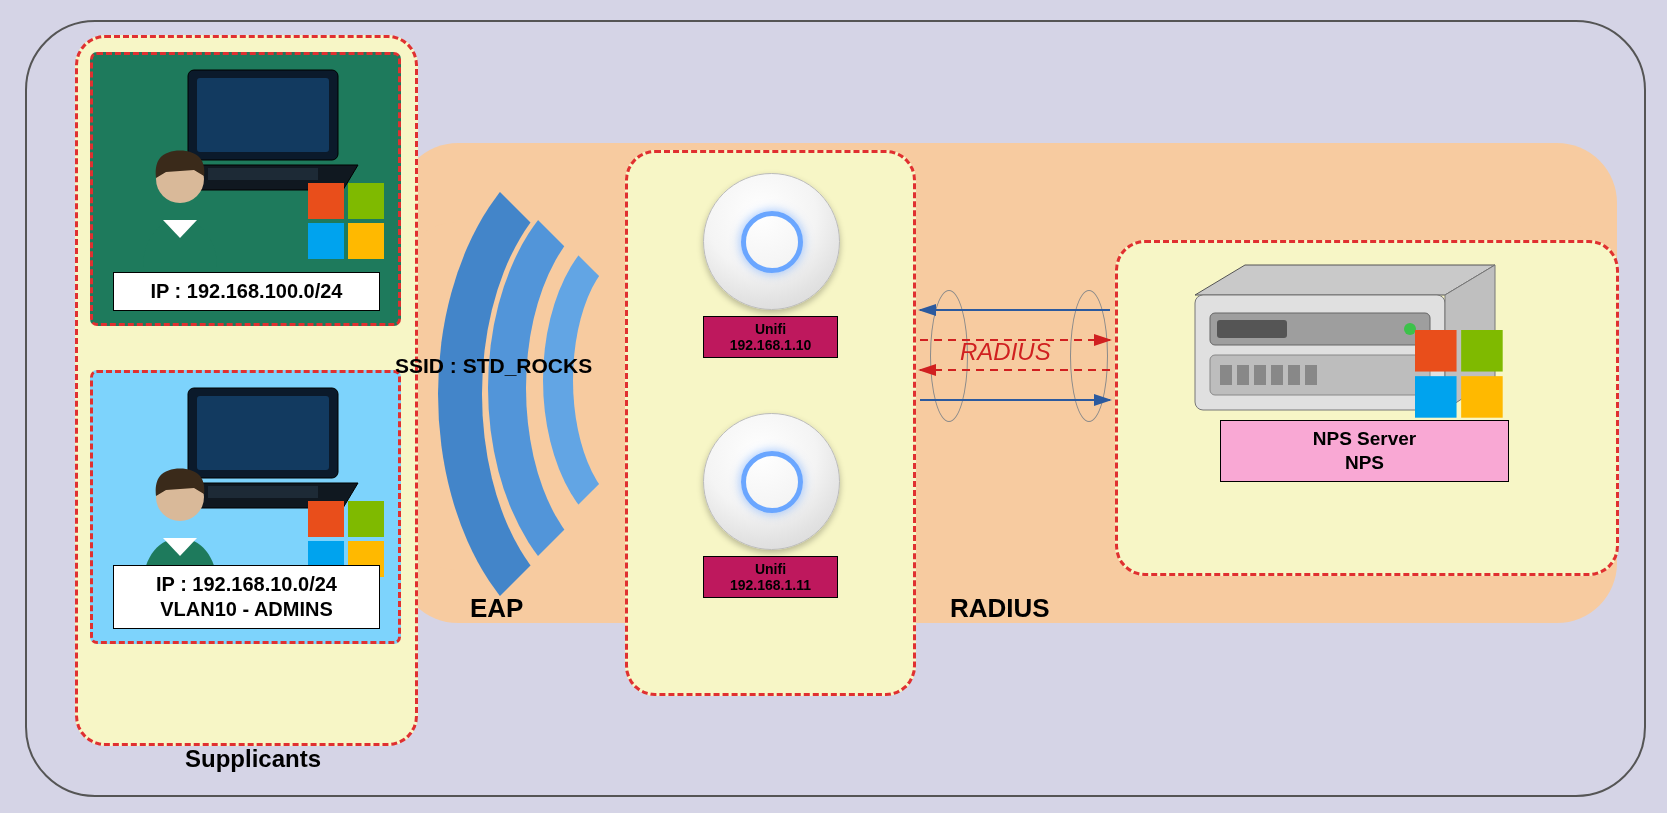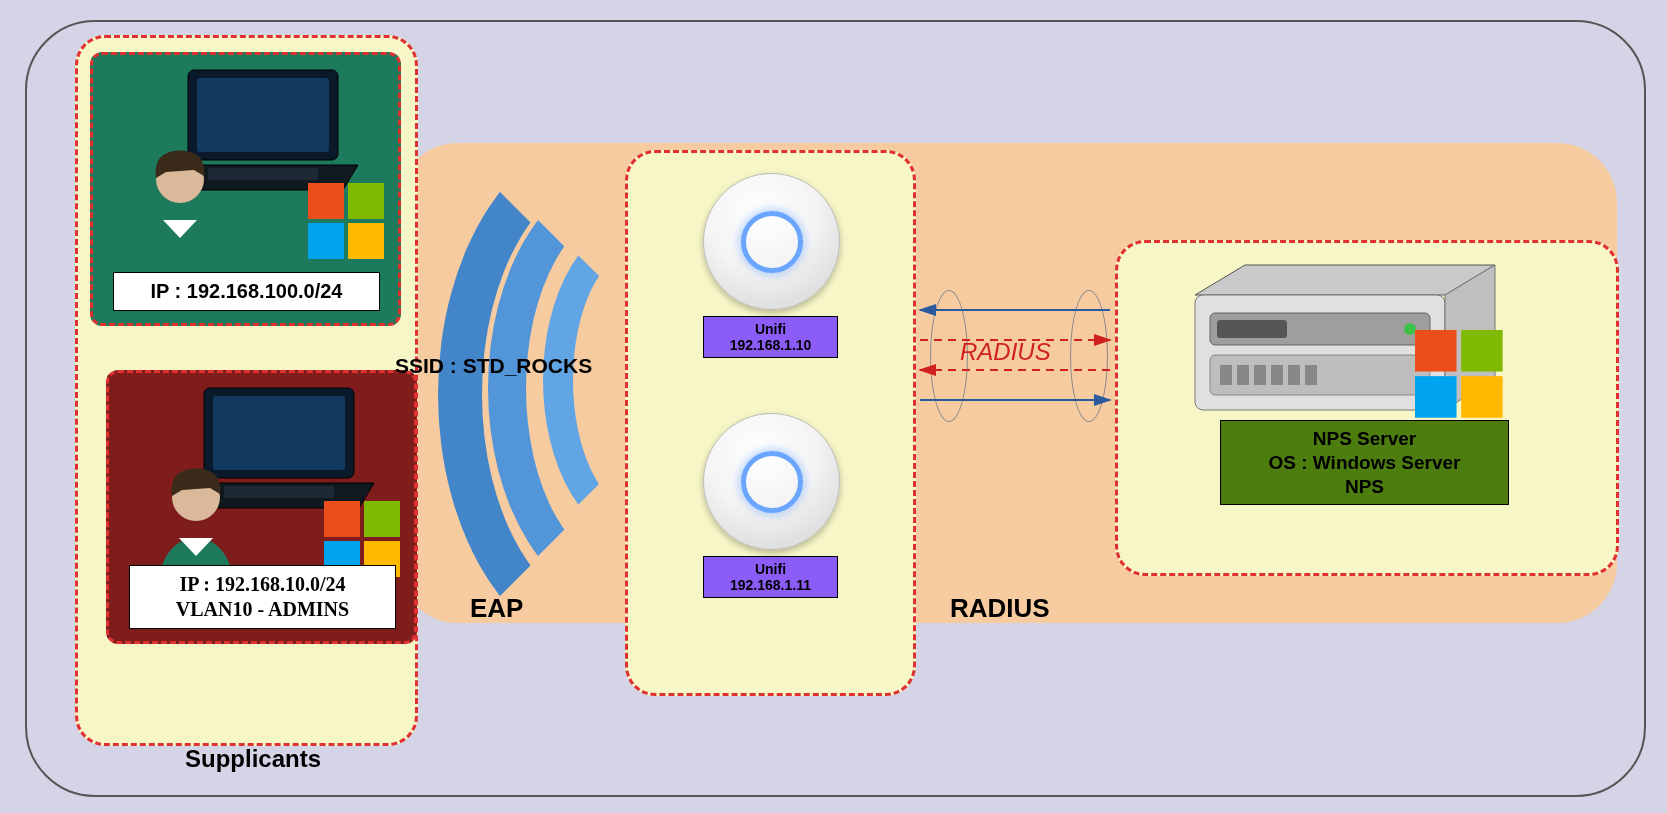--- a/index.html
+++ b/index.html
@@ -8,37 +8,37 @@
   .group{position:absolute;border:3px dashed #e03030;border-radius:30px;background:#f7f6c6;}
   .infobox{background:#fff;border:1px solid #000;text-align:center;font-weight:bold;font-size:20px;line-height:1.25;padding:6px 10px;}
   .grouplabel{position:absolute;font-weight:bold;font-size:24px;}
   .eap-band{position:absolute;left:398px;top:143px;width:1219px;height:480px;background:#f7cba0;border-radius:60px;z-index:0;}
   .radius-band{position:absolute;left:398px;top:222px;width:1219px;height:348px;background:#f7cba0;border-radius:60px;z-index:0;}
   .eap-label{position:absolute;left:470px;top:593px;font-weight:bold;font-size:26px;}
   .radius-label{position:absolute;left:950px;top:593px;font-weight:bold;font-size:26px;}
   .radius-proto{position:absolute;left:960px;top:338px;font-style:italic;color:#d02020;font-size:24px;font-weight:500;}
   
   .supp-group{left:75px;top:35px;width:337px;height:705px;z-index:5;}
-  .client{position:absolute;width:305px;height:268px;border:3px dashed #e03030;border-radius:12px;}
+  .client{position:absolute;width:305px;height:268px;border:3px dashed #e03030;border-radius:7px;}
   .client.admin{left:90px;top:52px;background:#1e7a5c;}
-  .client.user{left:106px;top:370px;background:#7f1d1d;font-family:Liberation Serif, serif;}
+  .client.user{left:90px;top:370px;background:#7dd3fc;}
   .client .infobox{position:absolute;left:20px;bottom:12px;width:245px;}
   .laptop{position:absolute;left:70px;top:10px;}
   .person{position:absolute;left:35px;top:95px;}
   .winlogo{position:absolute;left:215px;top:128px;}
   
   .auth-group{left:625px;top:150px;width:285px;height:540px;z-index:5;}
   .ap{position:absolute;left:75px;width:135px;text-align:center;}
   .ap .disc{width:135px;height:135px;border-radius:50%;background:radial-gradient(circle at 42% 30%,#fff 0%,#f4f4f4 45%,#e3e3e3 70%,#d2d2d2 100%);border:1px solid #bbb;box-shadow:0 3px 6px rgba(0,0,0,.25);position:relative;}
   .ap .disc::after{content:"";position:absolute;left:50%;top:50%;width:52px;height:52px;transform:translate(-50%,-50%);border-radius:50%;border:5px solid #6aa6ff;box-shadow:0 0 8px 2px rgba(106,166,255,.5);}
-  .ap .apbox{background:#8b5cf6;border:1px solid #000;font-size:14px;font-weight:bold;margin-top:6px;padding:4px 6px;}
+  .ap .apbox{background:#be185d;border:1px solid #000;font-size:14px;font-weight:bold;margin-top:6px;padding:4px 6px;}
   
   .srv-group{left:1115px;top:240px;width:498px;height:330px;z-index:5;}
   .server-svg{position:absolute;left:1175px;top:255px;}
-  .srv-info{position:absolute;left:1220px;top:420px;width:275px;background:#4d7c0f;border:1px solid #000;text-align:center;font-weight:bold;font-size:19px;line-height:1.25;padding:6px;}
+  .srv-info{position:absolute;left:1220px;top:420px;width:275px;background:#f9a8d4;border:1px solid #000;text-align:center;font-weight:bold;font-size:19px;line-height:1.25;padding:6px;}
   .winlogo2{position:absolute;left:1415px;top:330px;}
   
   .ssid{position:absolute;left:395px;top:322px;font-weight:bold;font-size:21px;z-index:7;margin-top:32px;}
   
   .wifi{position:absolute;left:398px;top:170px;width:260px;height:350px;z-index:4;}
   .arc{position:absolute;border:36px solid #5ba3e8;border-right-color:transparent;border-top-color:transparent;border-bottom-color:transparent;border-radius:50%;}
   .arc.a1{width:130px;height:260px;left:145px;top:50px;border-width:30px;opacity:.95;}
   .arc.a2{width:200px;height:360px;left:90px;top:0;border-width:38px;border-left-color:#4a93dd;opacity:.95;}
   .arc.a3{width:260px;height:440px;left:40px;top:-40px;border-width:44px;border-left-color:#3a82cc;opacity:.95;}
   
@@ -173,17 +173,16 @@
       <rect x="130" y="110" width="12" height="20" fill="#888"></rect>
   </svg>
   <svg class="winlogo2" width="90" height="90" viewBox="0 0 78 78" style="z-index:7;">
     <rect x="0" y="0" width="36" height="36" fill="#e94e1b"></rect>
       <rect x="40" y="0" width="36" height="36" fill="#7fba00"></rect>
     <rect x="0" y="40" width="36" height="36" fill="#00a3ee"></rect>
       <rect x="40" y="40" width="36" height="36" fill="#ffb900"></rect>
   </svg>
   <div class="srv-info" style="z-index:7;">
     <div>NPS Server</div>
-    <div>OS : Windows Server</div>
     <div>NPS</div>
   </div>
   <div class="grouplabel" style="left:1240px;top:530px;">Authentication Server</div>
 </div>
 
 </body></html>

